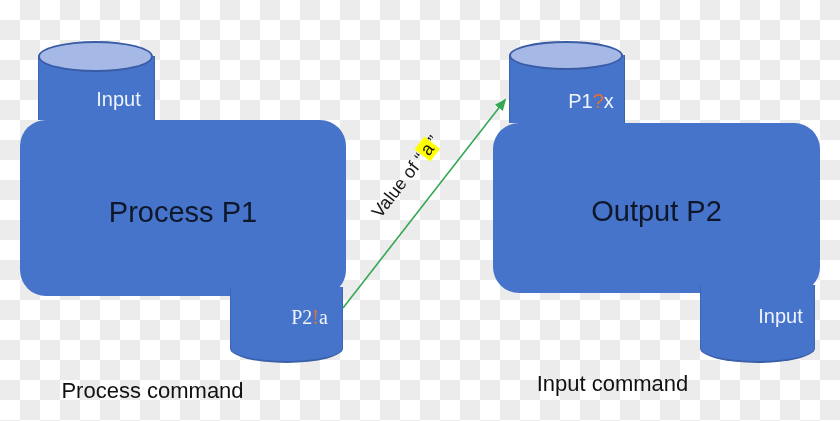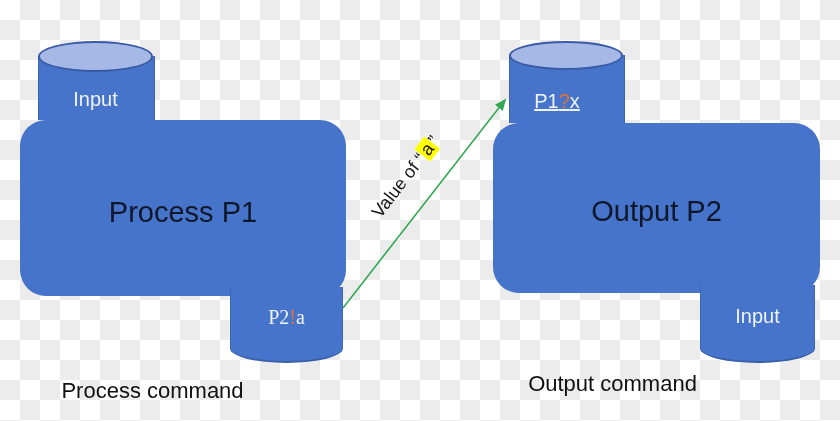--- a/index.html
+++ b/index.html
@@ -32,21 +32,21 @@
     display:flex;align-items:center;justify-content:center;
   }
   .port-cyl{
     border-left:1px solid rgba(47,82,143,.35);
     border-right:1px solid rgba(47,82,143,.35);
     border-bottom:2px solid rgba(47,82,143,.6);
     box-sizing:border-box;
   }
 
   
-  .wlabel{color:#EFF3FC;font-size:20px;text-align:center;white-space:nowrap;}
+  .wlabel{color:#EFF3FC;font-size:20px;text-align:center;white-space:nowrap;padding-left:23px;}
   .proc-label{color:#0f172a;font-size:29px;white-space:nowrap;}
   .caption{color:#111111;font-size:22px;text-align:center;white-space:nowrap;}
   .op{color:#E8702E;}
 
   
   svg.arrow-layer{position:absolute;left:0;top:0;pointer-events:none;}
   .arrow-label{
     position:absolute;left:406px;top:177px;
     transform:translate(-50%,-50%) rotate(-52deg);
     font-size:18px;color:#151515;white-space:nowrap;
@@ -81,26 +81,26 @@
     </defs>
     <line x1="343" y1="308" x2="505" y2="100" stroke="#34A853" stroke-width="1.6" marker-end="url(#ah)"></line>
   </svg>
 
   <div class="arrow-label">
     <span>Value of “</span><span class="hl">a</span><span>”</span>
   </div>
 
   <div class="abs blue cyl-body" style="left:509px;top:55px;width:114px;height:68px;"></div>
   <div class="abs cyl-ellipse" style="left:509px;top:41px;width:114px;height:29px;"></div>
-  <div class="abs wlabel" style="left:498px;top:90px;width:118px;text-decoration:underline;">
+  <div class="abs wlabel" style="left:509px;top:90px;width:118px;">
     <span>P1</span><span class="op">?</span><span>x</span>
   </div>
 
   <div class="abs blue proc-rect" style="left:493px;top:123px;width:327px;height:163px;padding-top:7px;">
     <span class="proc-label">Output P2</span>
   </div>
 
   <div class="abs blue port-cyl" style="left:700px;top:285px;width:115px;height:78px;border-radius:0 0 58px 58px / 0 0 15px 15px;"></div>
   <div class="abs wlabel" style="left:700px;top:305px;width:115px;">Input</div>
 
-  <div class="abs caption" style="left:495px;top:371px;width:235px;">Output command</div>
+  <div class="abs caption" style="left:495px;top:371px;width:235px;">Input command</div>
 
 </div>
 
 </body></html>

